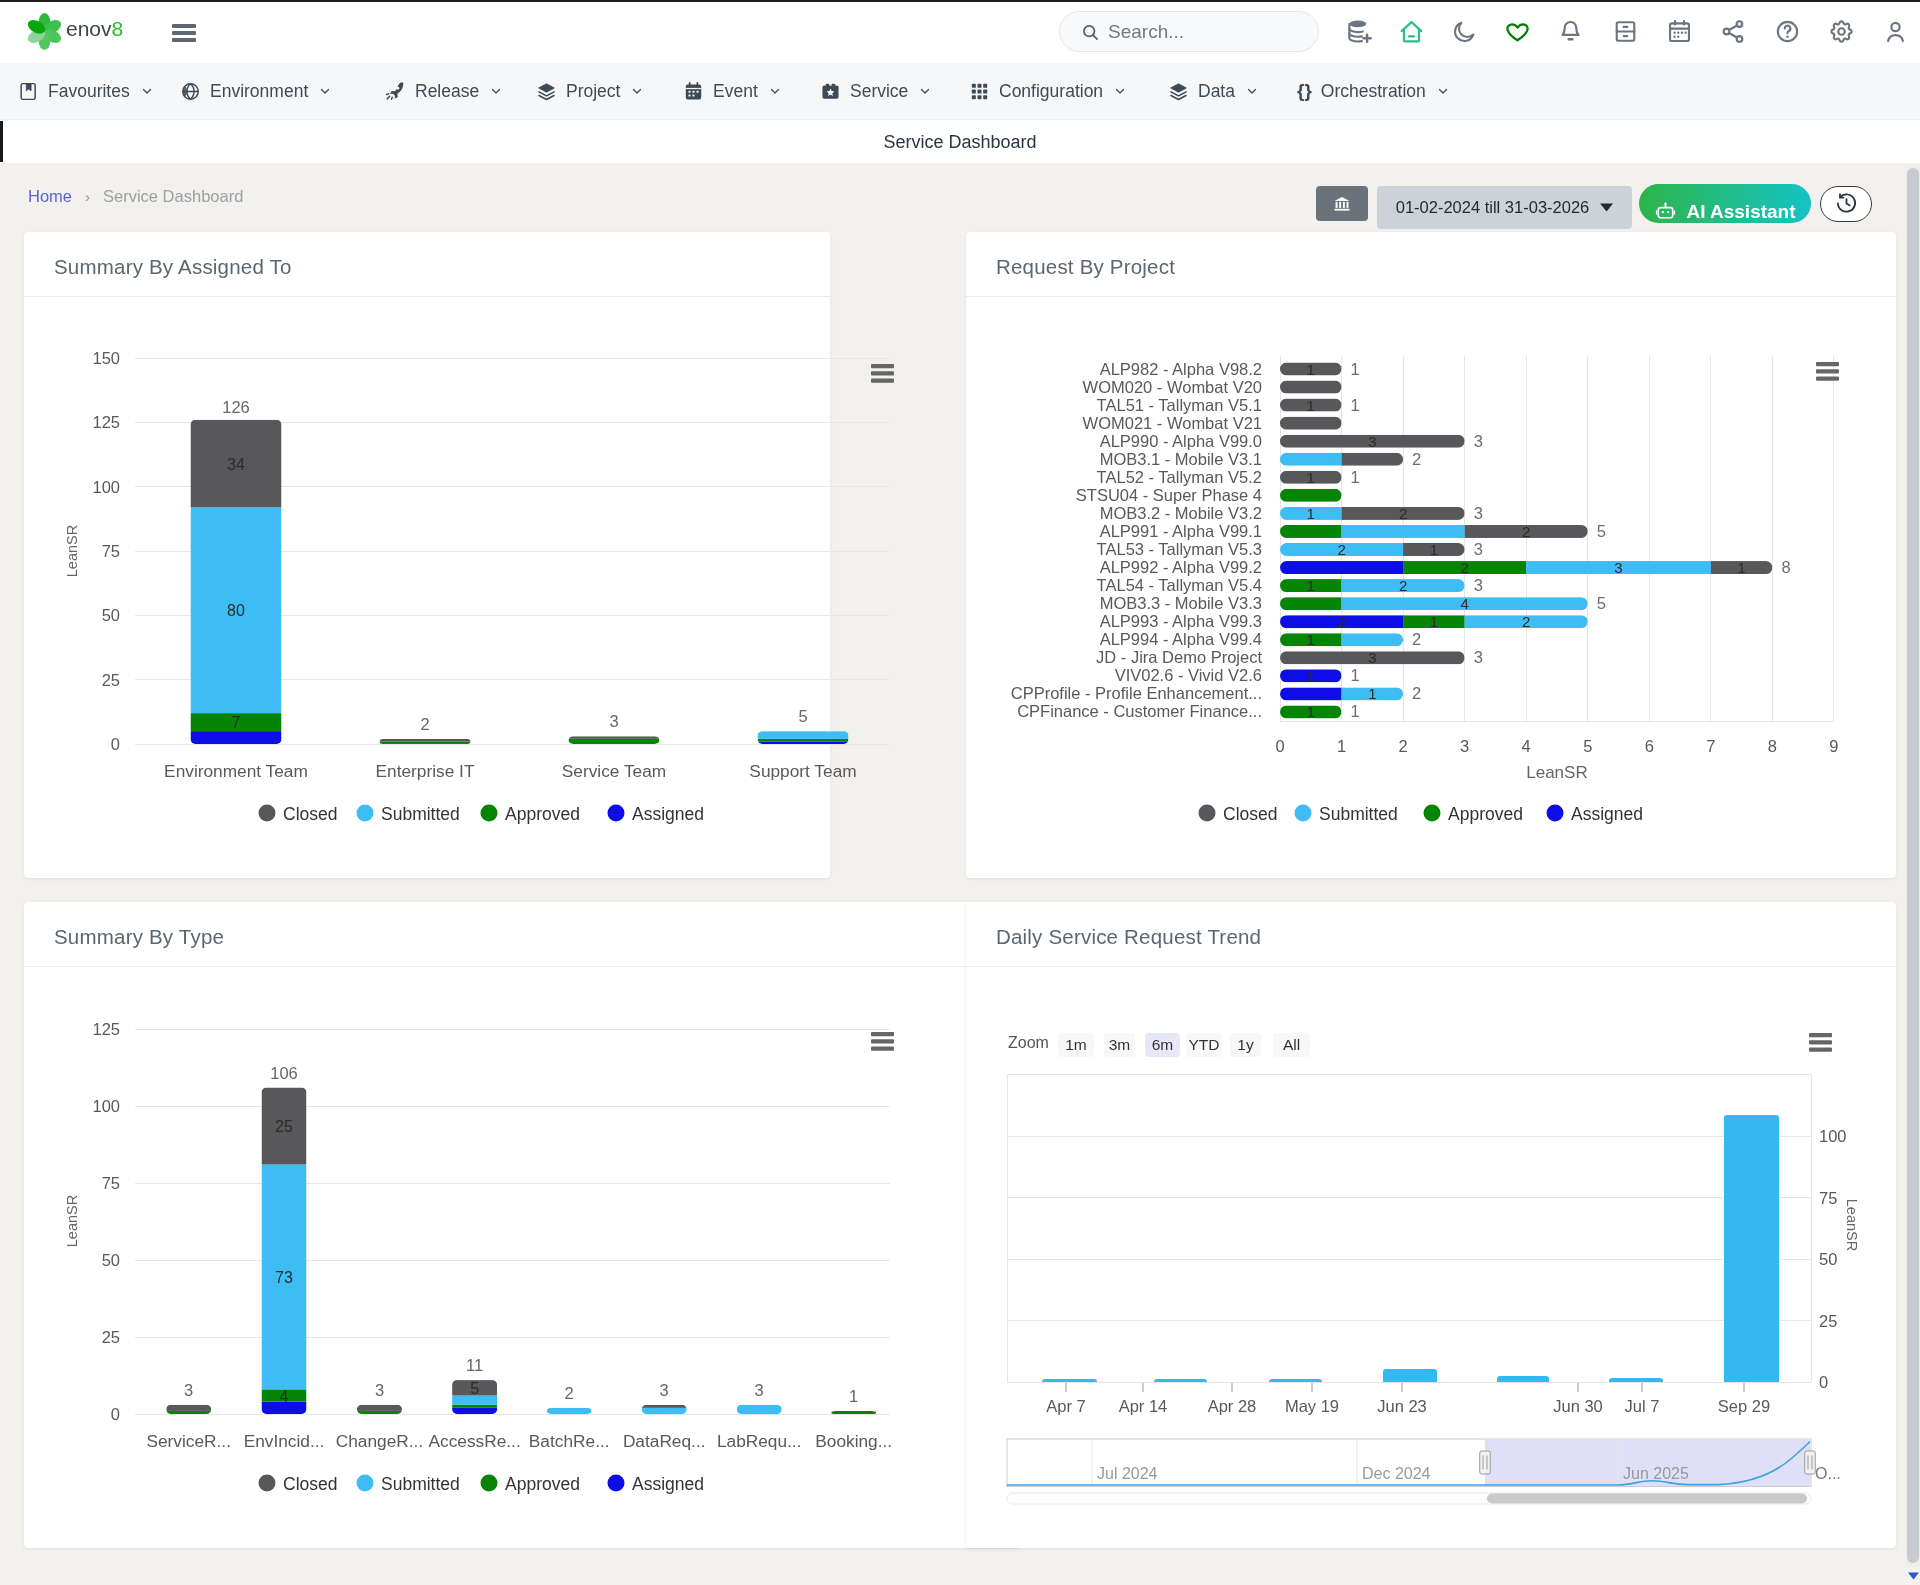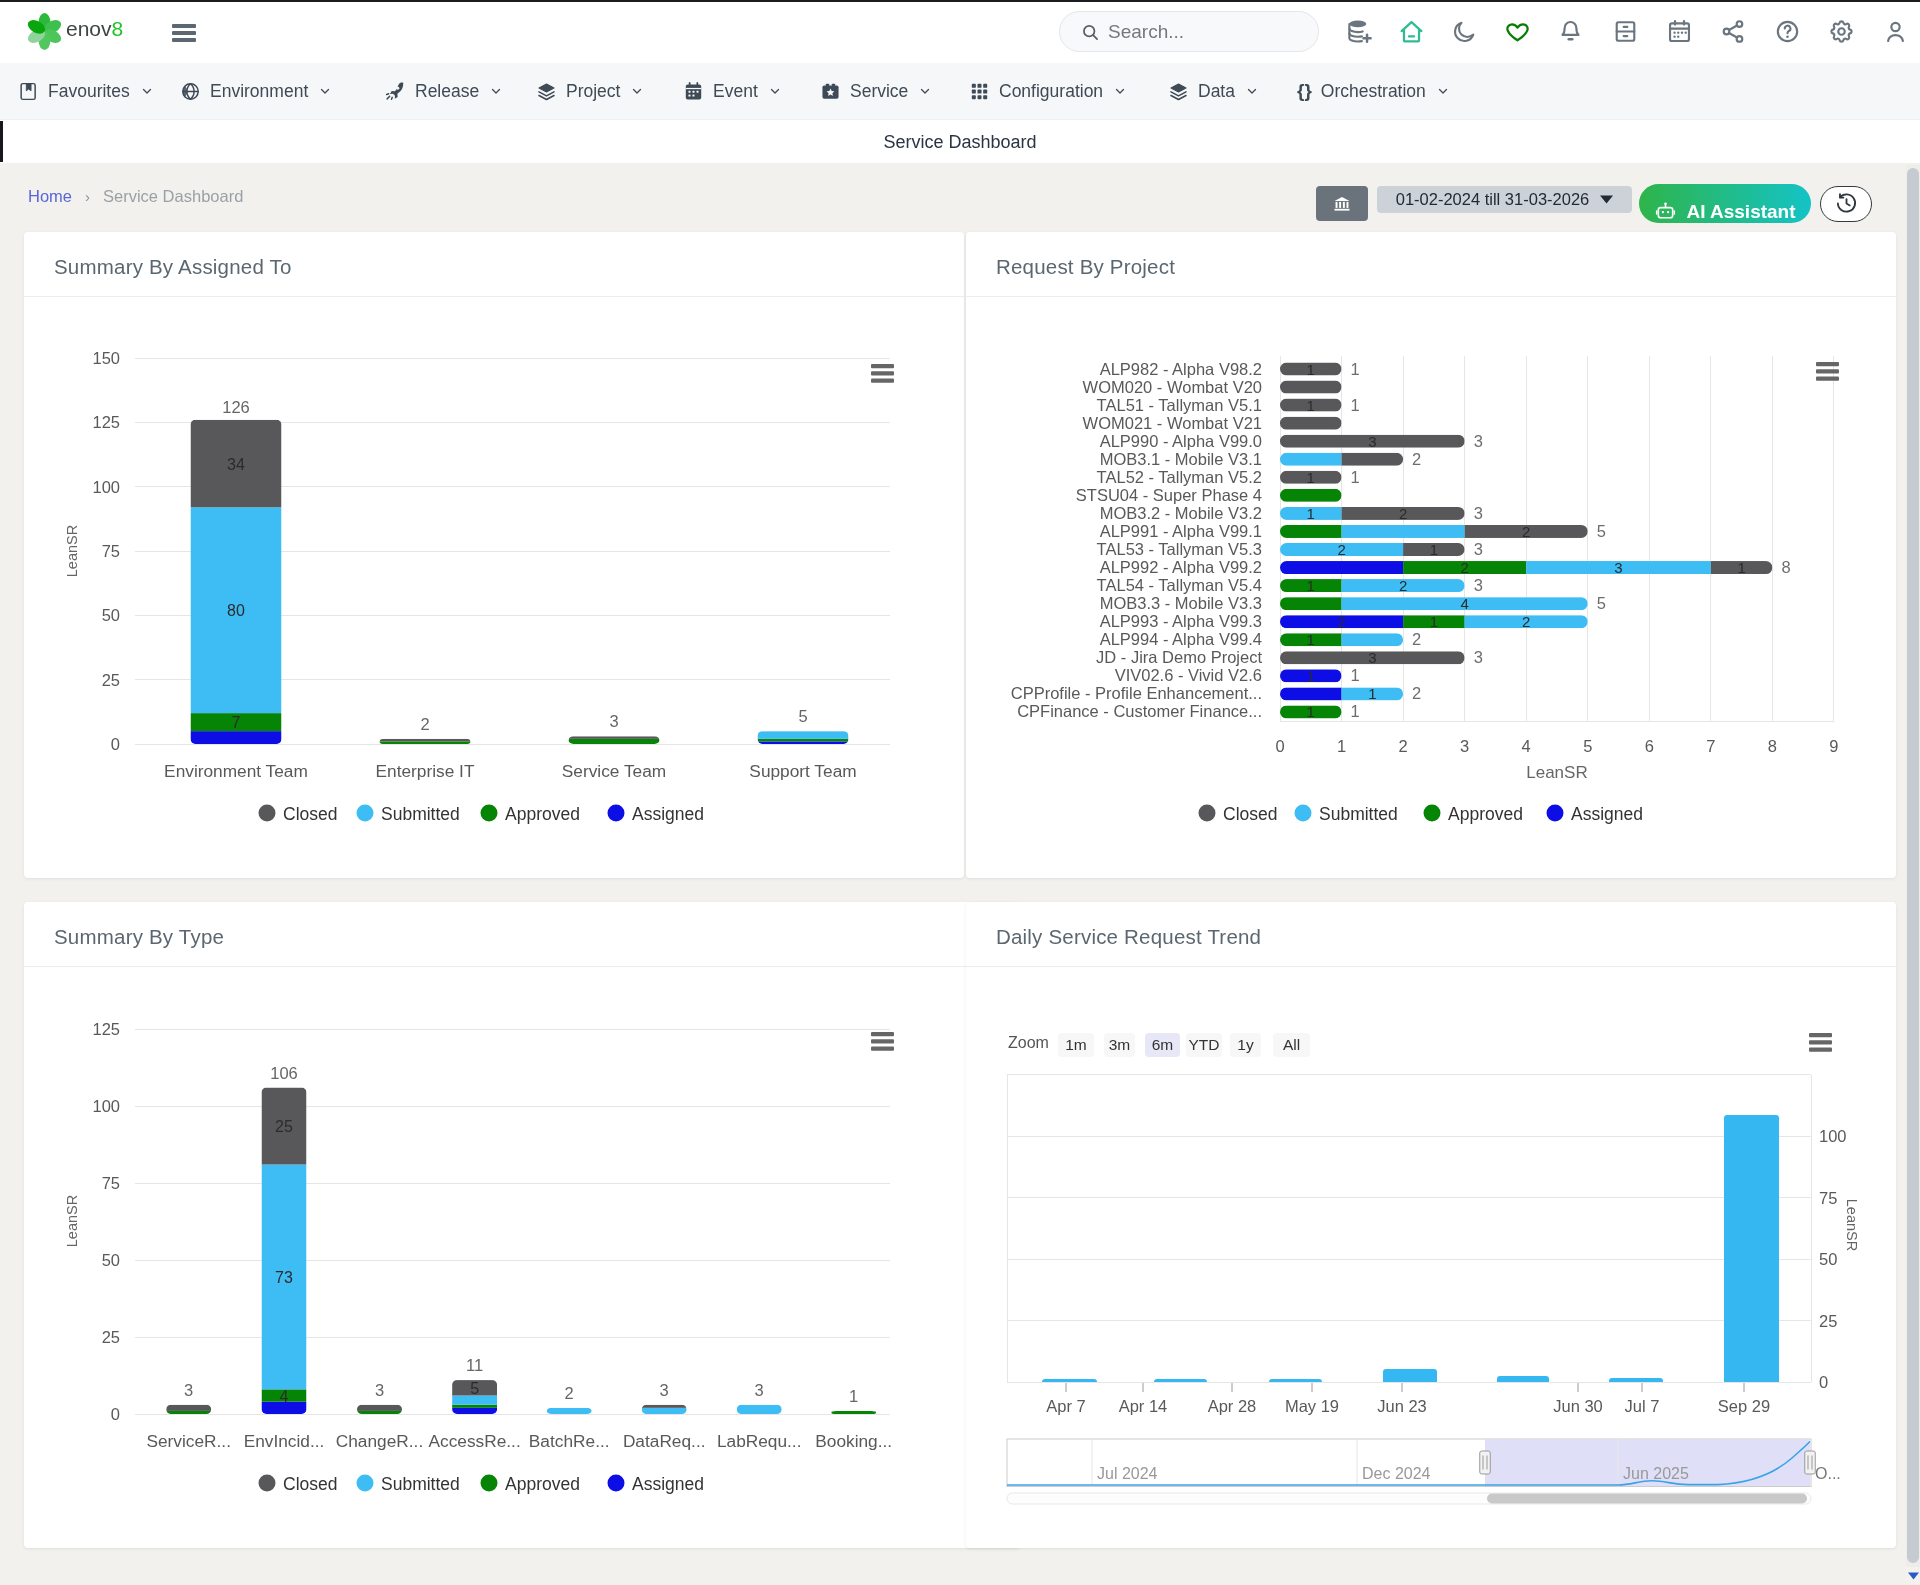--- a/index.html
+++ b/index.html
@@ -14,21 +14,21 @@
 .content{position:absolute;left:0;top:163px;width:1920px;height:1422px;background:#f2f1ee}
 .navitem{position:absolute;top:0;height:56px;display:flex;align-items:center;color:#3e4a56;font-size:17.5px;font-weight:500}
 .navitem svg{margin-right:9px}
 .card{position:absolute;background:#fff;border-radius:4px;box-shadow:0 1px 3px rgba(60,60,60,.10);}
 .cardtitle{position:absolute;left:30px;top:23px;font-size:20.5px;color:#5b6770;letter-spacing:.2px}
 .carddiv{position:absolute;left:0;top:64px;width:100%;height:1px;background:#ececec}
 .crumb{position:absolute;top:187px;left:28px;font-size:16.5px;color:#9aa0a6}
 .crumb a{color:#5a65d8;text-decoration:none}
 .crumb .sep{color:#8d959c;margin:0 13px;font-size:15px}
 .bankbtn{position:absolute;left:1316px;top:186px;width:52px;height:35px;background:#6a737b;border-radius:4px;display:flex;align-items:center;justify-content:center}
-.datebtn{position:absolute;left:1377px;top:186px;width:255px;height:27px;background:#ccd2d8;border-radius:4px;display:flex;align-items:center;justify-content:center;font-size:16.5px;font-weight:500;color:#222b35;white-space:nowrap}
+.datebtn{position:absolute;left:1377px;top:186px;width:255px;height:43px;background:#ccd2d8;border-radius:4px;display:flex;align-items:center;justify-content:center;font-size:16.5px;font-weight:500;color:#222b35;white-space:nowrap}
 .aibtn{position:absolute;left:1639px;top:183.5px;width:172px;height:39px;border-radius:20px;background:linear-gradient(90deg,#2eb449,#14c3c6);display:flex;align-items:flex-end;justify-content:center;color:#fff;font-size:19px;font-weight:600}
 .histbtn{position:absolute;left:1820px;top:186px;width:52px;height:35.5px;background:#fff;border:1.6px solid #343a40;border-radius:18px;display:flex;align-items:center;justify-content:center}
 .vsb-track{position:absolute;left:1906px;top:165px;width:14px;height:1420px;background:#efede9}
 .vsb-thumb{position:absolute;left:1907px;top:168px;width:12px;height:1395px;background:#c6cbd2;border-radius:6px}
 .vsb-btn{position:absolute;left:1906px;top:1567px;width:14px;height:18px;background:#f4f2ee;display:flex;align-items:center;justify-content:center}
 </style></head><body>
 <div id="page">
 <div class="topline"></div>
     <div class="topbar"></div>
     <div class="navbar"></div>
@@ -212,21 +212,21 @@
         <circle cx="14.7" cy="12.6" r="1.25" fill="#fff"></circle>
         <path d="M2.8 11.5v3M21.2 11.5v3" stroke="#fff" stroke-width="1.6" stroke-linecap="round"></path>
       </svg>AI Assistant</div>
 <div class="histbtn">
       <svg width="23" height="23" viewBox="0 0 24 24" fill="none">
         <path d="M5.2 5.6A9 9 0 1 1 3 12" stroke="#2f363d" stroke-width="1.9" stroke-linecap="round"></path>
         <path d="M5.2 2.2v3.6h3.6" stroke="#2f363d" stroke-width="1.9" stroke-linecap="round" stroke-linejoin="round"></path>
         <path d="M12 7.4V12l3.4 2" stroke="#2f363d" stroke-width="1.9" stroke-linecap="round" stroke-linejoin="round"></path>
       </svg>
     </div>
-<div class="card" id="card1" style="left:24px;top:232px;width:940px;height:646px">
+<div class="card" id="card1" style="left:24px;top:232px;width:806px;height:646px">
       <div class="cardtitle">Summary By Assigned To</div>
       <div class="carddiv"></div>
       <div style="position:absolute;left:0;top:0;width:914px;height:646px"><svg width="914" height="646" viewBox="0 0 914 646" font-family="Liberation Sans, sans-serif">
           <line x1="111" y1="512" x2="866" y2="512" stroke="#e6e6e6" stroke-width="1" shape-rendering="crispEdges"></line>
           <line x1="111" y1="447.7" x2="866" y2="447.7" stroke="#e6e6e6" stroke-width="1" shape-rendering="crispEdges"></line>
           <line x1="111" y1="383.4" x2="866" y2="383.4" stroke="#e6e6e6" stroke-width="1" shape-rendering="crispEdges"></line>
           <line x1="111" y1="319" x2="866" y2="319" stroke="#e6e6e6" stroke-width="1" shape-rendering="crispEdges"></line>
           <line x1="111" y1="254.7" x2="866" y2="254.7" stroke="#e6e6e6" stroke-width="1" shape-rendering="crispEdges"></line>
           <line x1="111" y1="190.4" x2="866" y2="190.4" stroke="#e6e6e6" stroke-width="1" shape-rendering="crispEdges"></line>
           <line x1="111" y1="126.1" x2="866" y2="126.1" stroke="#e6e6e6" stroke-width="1" shape-rendering="crispEdges"></line>

